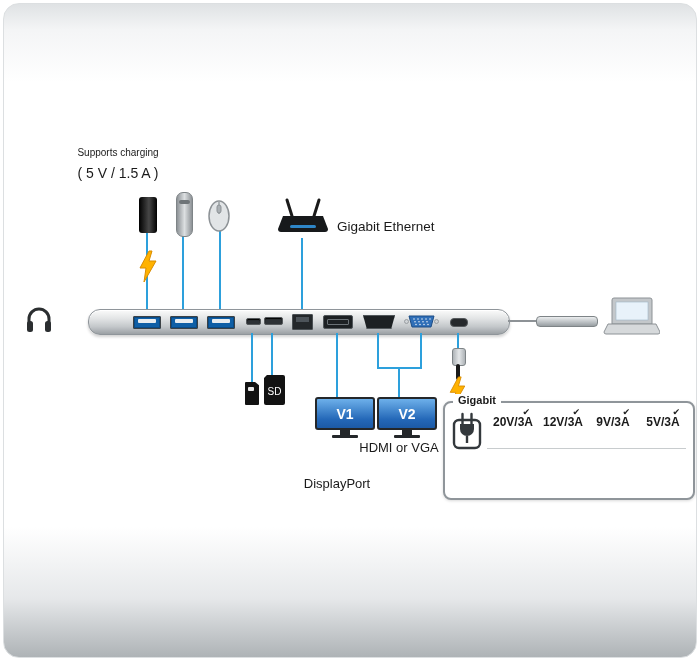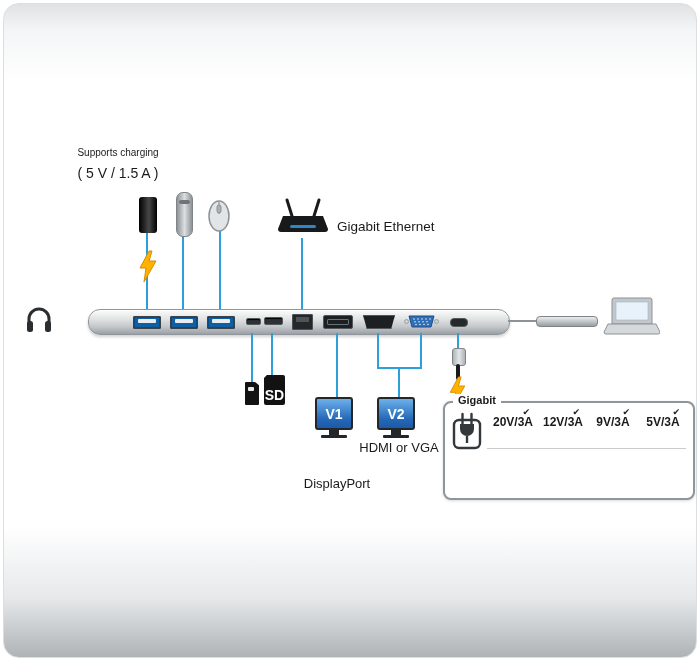--- a/index.html
+++ b/index.html
@@ -45,24 +45,24 @@
 
   .usbc-port{left:450px;top:318px;width:16px;height:7px;background:#26292c;border:1px solid #55595c;border-radius:4px;}
 
   
   .msd-card{left:245px;top:382px;width:14px;height:23px;background:#121212;border-radius:1px;
     clip-path:polygon(0 0,72% 0,100% 14%,100% 100%,0 100%);}
   .msd-card::after{content:"";position:absolute;left:3px;top:5px;width:6px;height:4px;background:#e8e8e8;border-radius:1px;}
   .sd-card{left:264px;top:375px;width:21px;height:30px;background:#121212;border-radius:2px;
     clip-path:polygon(0 10%,14% 0,100% 0,100% 100%,0 100%);
     display:flex;align-items:flex-end;justify-content:center;}
-  .sd-label{color:#fff;font-weight:bold;font-size:14px;padding-bottom:2px;}
-
-  
-  .monitor{width:38px;}
+  .sd-label{color:#fff;font-weight:normal;font-size:10px;padding-bottom:8px;}
+
+  
+  .monitor{width:60px;}
   .mon-v1{left:315px;top:397px;}
   .mon-v2{left:377px;top:397px;}
   .screen{height:29px;border:2px solid #24272a;border-radius:3px;
     background:linear-gradient(180deg,#6db0ea 0%,#2468b8 70%,#1c5aa6 100%);
     display:flex;align-items:center;justify-content:center;color:#fff;font-weight:bold;font-size:14px;}
   .stand{width:10px;height:5px;margin:0 auto;background:#24272a;}
   .base{width:26px;height:3px;margin:0 auto;background:#24272a;border-radius:1px;}
   .caption{top:440px;width:90px;text-align:center;font-size:13px;}
   .cap-dp{left:292px;margin-top:36px;}
   .cap-v2{left:354px;}

